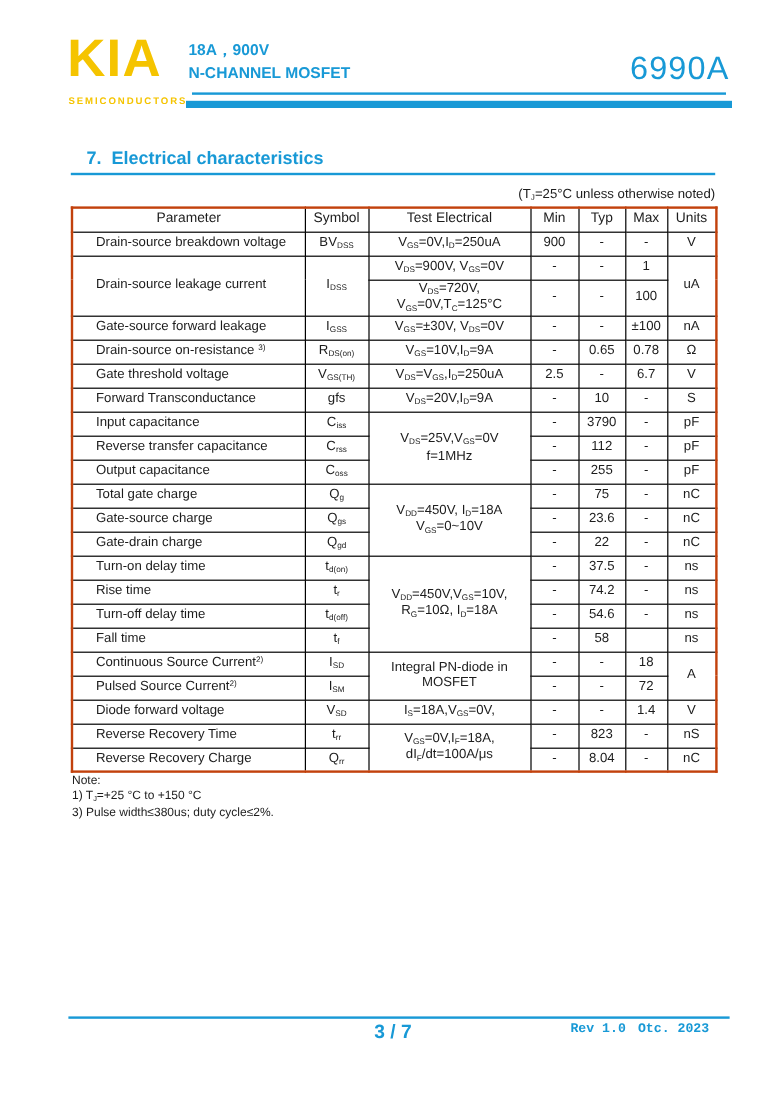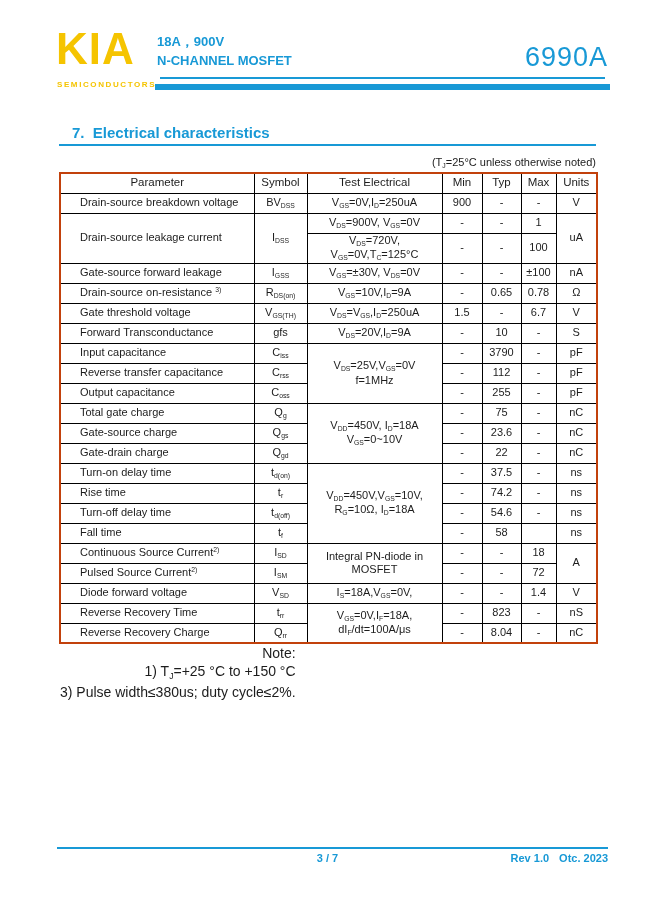--- a/index.html
+++ b/index.html
@@ -62,32 +62,32 @@
   .ec-table th { font-weight:normal; font-size:11.5px; height:20px; }
   .ec-table tr { height:20px; }
   .ec-table tr.tall { height:30px; }
   .ec-table td.param { text-align:left; padding-left:19px; }
   sub { font-size:0.62em; vertical-align:-0.3em; }
   sup { font-size:0.62em; vertical-align:0.55em; }
 
   
   .notes {
     position:absolute; left:60px; top:644px;
-    font-size:14px; line-height:1.32; color:#1c1c1c;text-align:right;
+    font-size:10px; line-height:1.32; color:#1c1c1c;
   }
 
   
   .footer-rule { position:absolute; left:57px; top:847px; width:551px; height:2px; background:#1899d6; }
   .footer-page {
     position:absolute; left:59px; top:852px; width:537px;
-    text-align:center; font-size:11px; font-weight:bold; color:#1899d6;
+    text-align:center; font-size:16px; font-weight:bold; color:#1899d6;
   }
   .footer-rev {
-    position:absolute; right:41px; top:852px;
-    font-size:11px; font-weight:bold; color:#1899d6;
+    position:absolute; right:58px; top:852px;
+    font-size:11px; font-weight:bold; color:#1899d6;font-family:Liberation Mono, monospace;
   }
   .footer-rev span { margin-left:10px; }
 </style>
 </head>
 <body>
 
 <div class="page">
 
   <div class="kia-logo">KIA</div>
   <div class="kia-tagline">SEMICONDUCTORS</div>
@@ -164,21 +164,21 @@
         <td>V<sub>GS</sub>=10V,I<sub>D</sub>=9A</td>
         <td>-</td>
         <td>0.65</td>
         <td>0.78</td>
         <td>Ω</td>
       </tr>
       <tr>
         <td class="param">Gate threshold voltage</td>
         <td>V<sub>GS(TH)</sub></td>
         <td>V<sub>DS</sub>=V<sub>GS</sub>,I<sub>D</sub>=250uA</td>
-        <td>1.5</td>
+        <td>2.5</td>
         <td>-</td>
         <td>6.7</td>
         <td>V</td>
       </tr>
       <tr>
         <td class="param">Forward Transconductance</td>
         <td>gfs</td>
         <td>V<sub>DS</sub>=20V,I<sub>D</sub>=9A</td>
         <td>-</td>
         <td>10</td>

